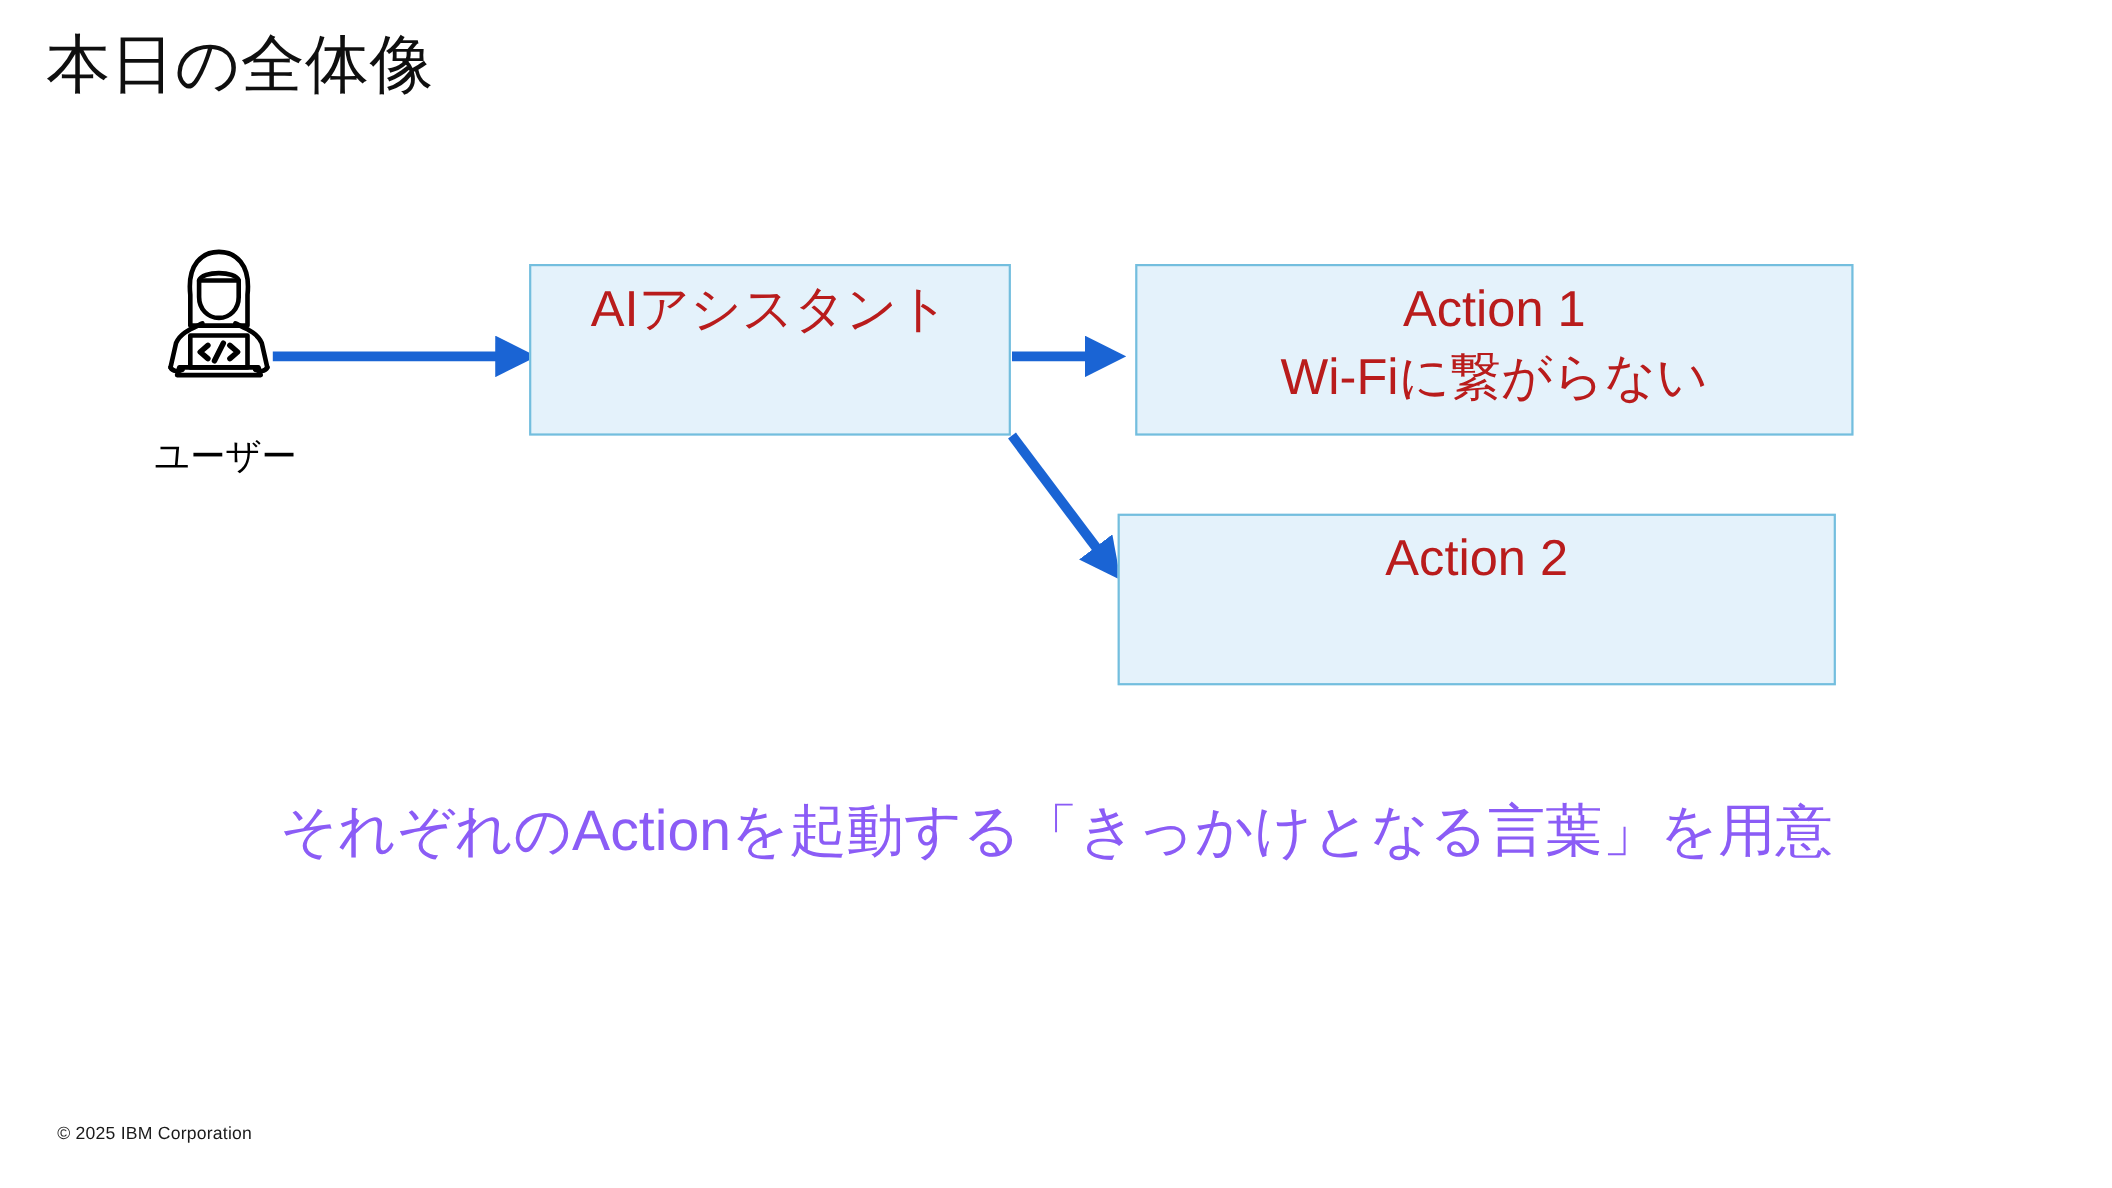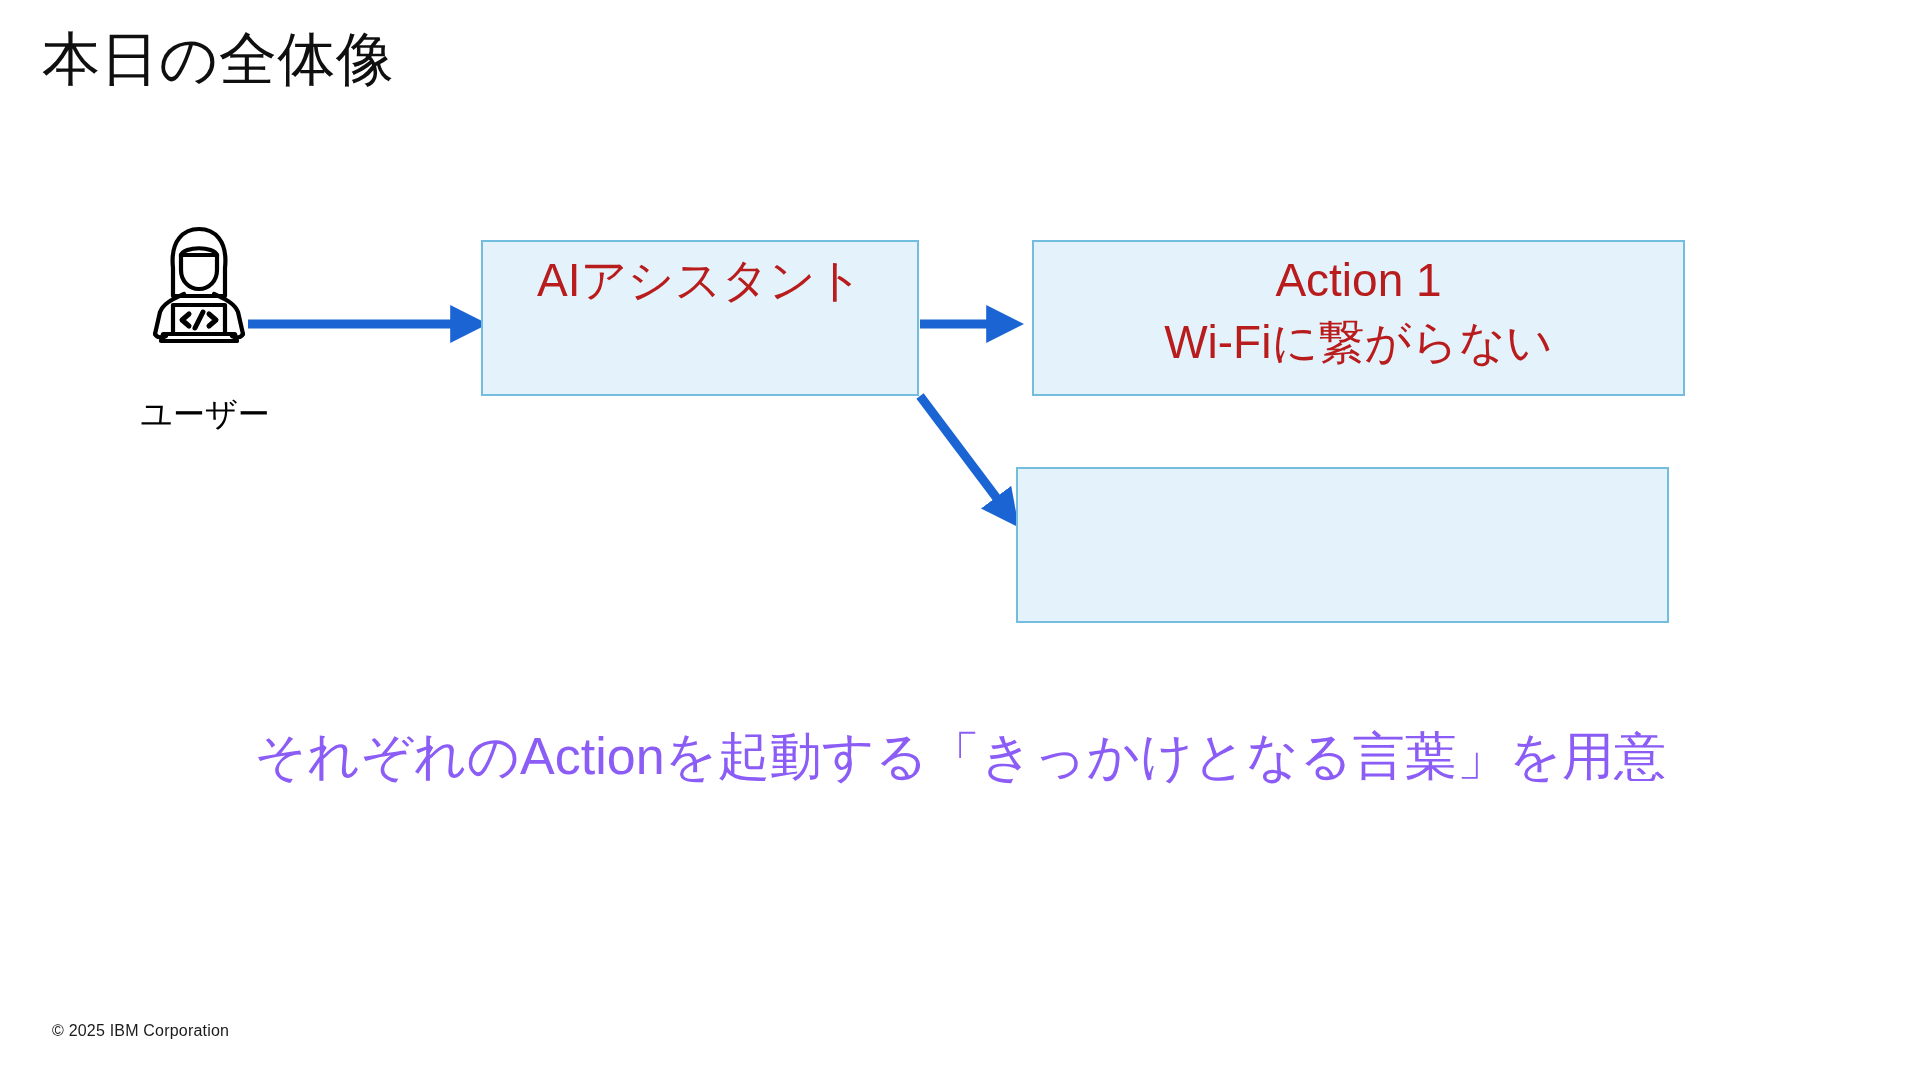--- a/index.html
+++ b/index.html
@@ -191,20 +191,21 @@
     <div id="box-assistant" class="node-box">
       <div class="node-line">AIアシスタント</div>
     </div>
 
     <div id="box-action1" class="node-box">
       <div class="node-line">Action 1</div>
       <div class="node-line spaced">Wi-Fiに繋がらない</div>
     </div>
 
     <div id="box-action2" class="node-box">
+      <div class="node-line">Action 2</div>
     </div>
 
   </div>
 
   <div id="caption">
     <div>それぞれのActionを起動する「きっかけとなる言葉」を用意</div>
   </div>
 
   <div id="footer">© 2025 IBM Corporation</div>
 

